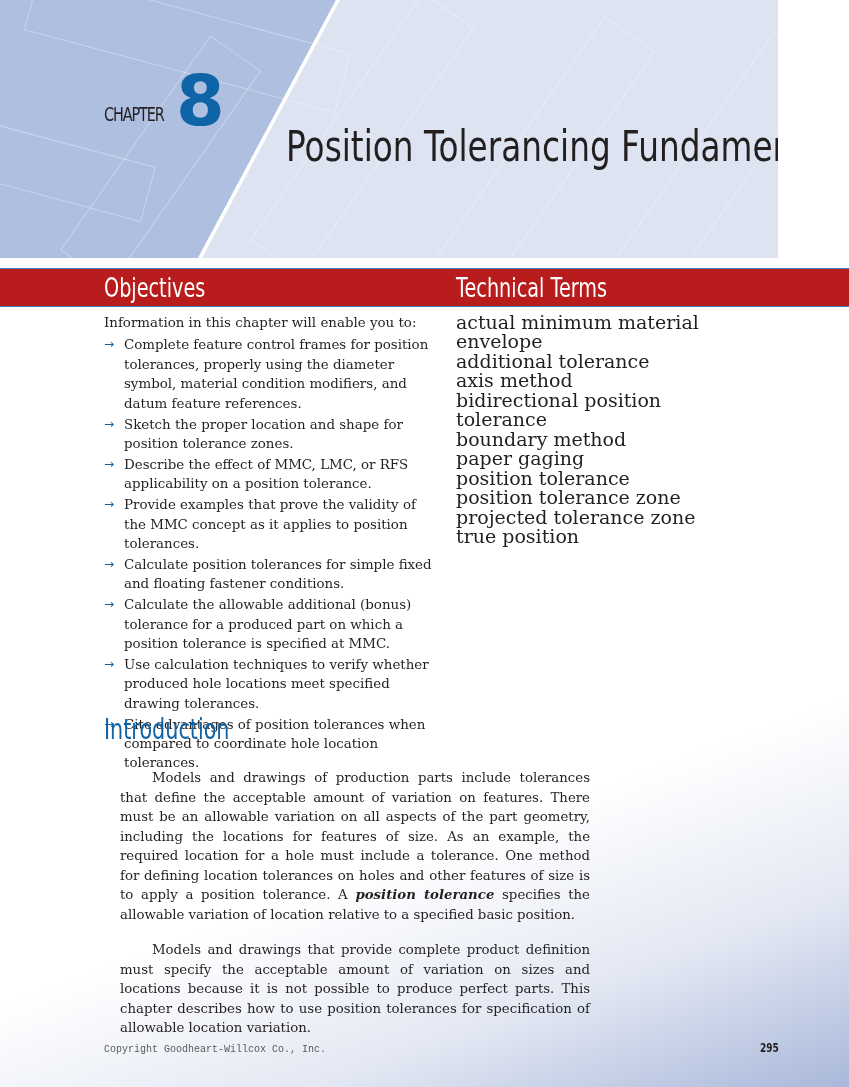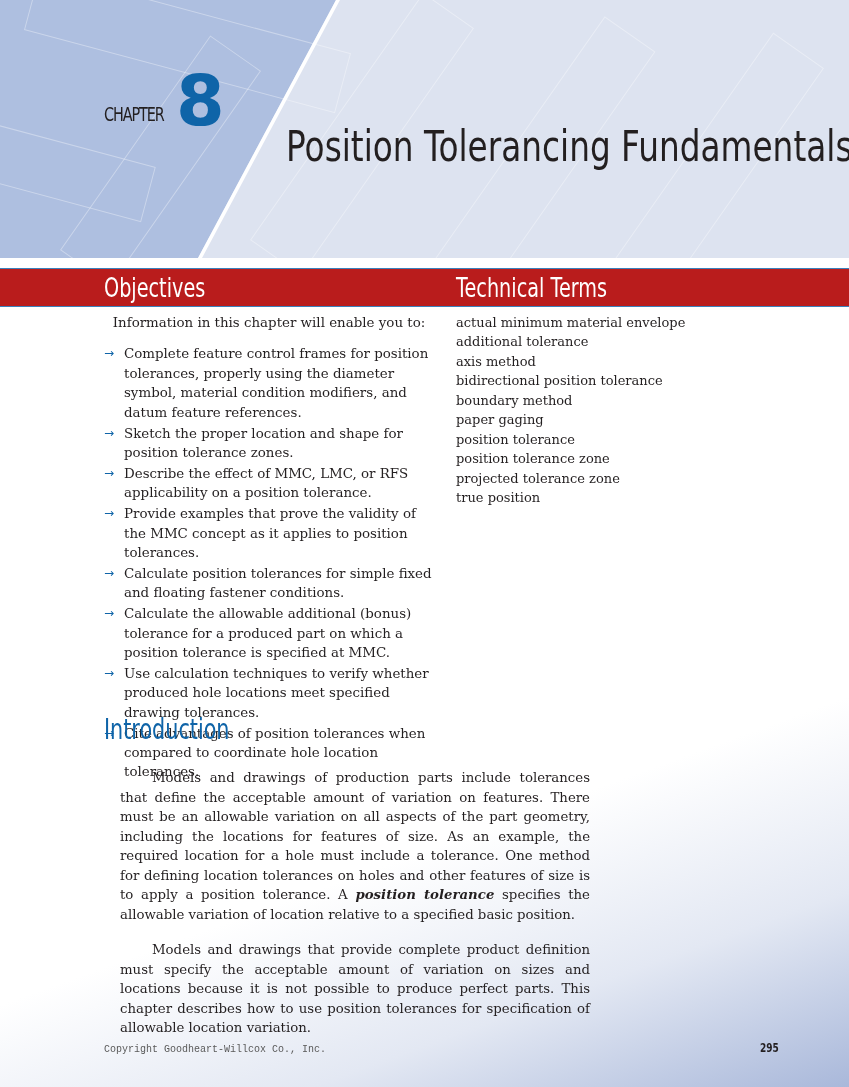--- a/index.html
+++ b/index.html
@@ -3,21 +3,21 @@
 <meta charset="utf-8">
 <style>
   html, body { margin: 0; padding: 0; }
   body {
     width: 849px; height: 1087px; position: relative; overflow: hidden;
     background: linear-gradient(160deg, #ffffff 0%, #ffffff 72%, #e3e8f3 86%, #a9b8da 100%);
     font-family: "DejaVu Serif", "Liberation Serif", serif;
     color: #231f20;
   }
   .header {
-    position: absolute; left: 0; top: 0; width: 849px; height: 258px;
+    position: absolute; left: 0; top: 0; width: 778px; height: 258px;
     background: #dde3f0; overflow: hidden;
   }
   .header-left {
     position: absolute; left: 0; top: 0; width: 849px; height: 258px;
     background: #aebfe0;
     clip-path: polygon(0 0, 336px 0, 198px 258px, 0 258px);
   }
   .header-divider {
     position: absolute; left: 0; top: 0; width: 849px; height: 258px;
     background: #ffffff;
@@ -52,30 +52,30 @@
   .bar-heading {
     position: absolute; top: 5px;
     font-family: "DejaVu Sans", "Liberation Sans", sans-serif;
     font-size: 26px; line-height: 28px; color: #ffffff;
     transform: scaleX(0.74); transform-origin: left top; white-space: nowrap;
   }
   .objectives {
     position: absolute; left: 104px; top: 313px; width: 330px;
     font-size: 13.4px; line-height: 19.4px;
   }
-  .objectives p { margin: 0 0 12px 0; text-align: center; }
+  .objectives p { margin: 0 0 3px 0; }
   .objectives ul { list-style: none; margin: 0; padding: 0; }
   .objectives li { position: relative; padding-left: 20px; margin-bottom: 1.5px; }
   .arrow {
     position: absolute; left: 0; top: 0; color: #0f64a8;
     font-family: "DejaVu Sans", sans-serif; font-size: 12px;
   }
   .terms {
     position: absolute; left: 456px; top: 313px; width: 260px;
-    font-size: 13px; line-height: 19.45px; list-style: none; margin: 0; padding: 0;
+    font-size: 19px; line-height: 19.45px; list-style: none; margin: 0; padding: 0;
   }
   .intro-heading {
     position: absolute; left: 104px; top: 713px;
     font-family: "DejaVu Sans", "Liberation Sans", sans-serif;
     font-size: 28px; line-height: 34px; color: #0f64a8;
     transform: scaleX(0.74); transform-origin: left top; white-space: nowrap;
   }
   .intro-body {
     position: absolute; left: 104px; top: 752px; width: 502px;
     font-size: 13.3px; line-height: 19.5px; text-align: justify;

